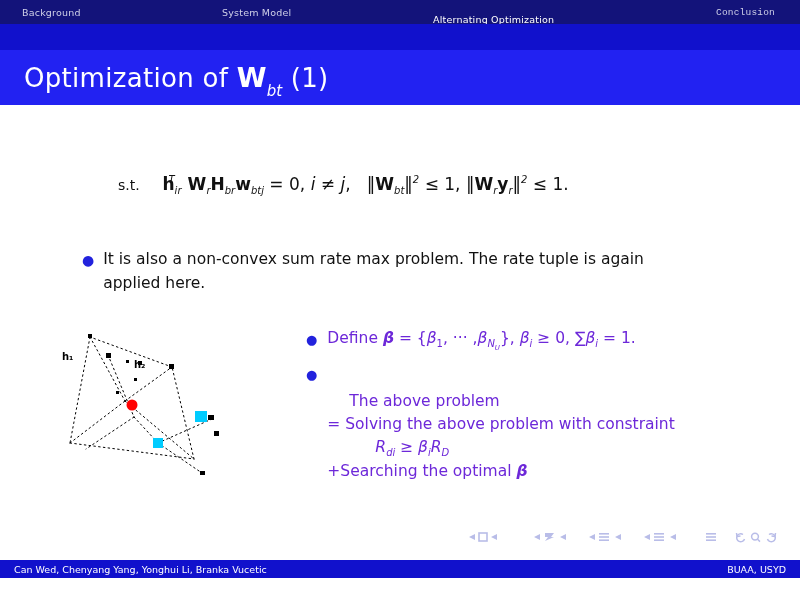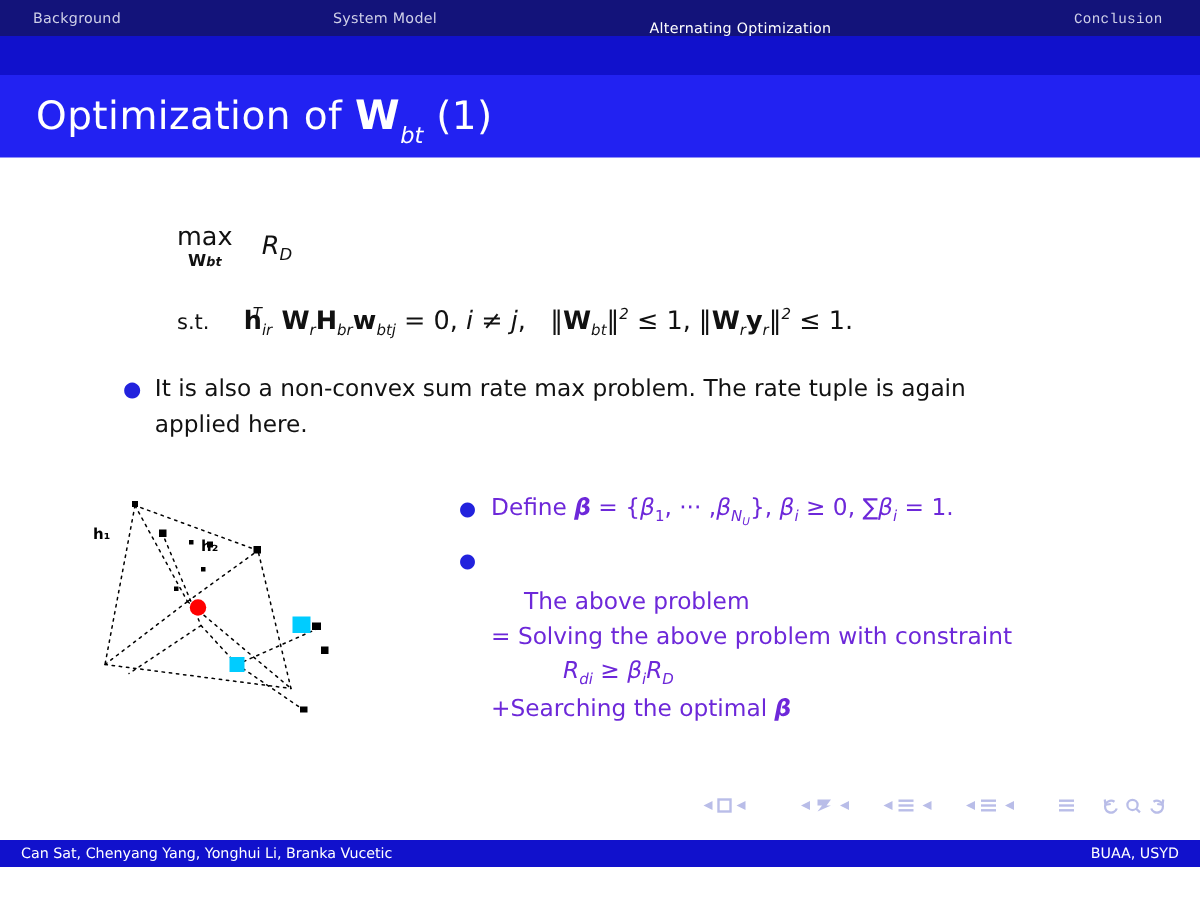--- a/index.html
+++ b/index.html
@@ -154,27 +154,20 @@
   <div class="navstrip"></div>
   <div class="titleband"></div>
 
   <div class="slide-title">
     <span>Optimization of </span><span class="bfW">W</span><span class="subidx">bt</span><span> (1)</span>
   </div>
 
   <div class="body">
 
     <div class="mathblock">
-      <div class="maxrow">
-        <span class="maxstack">
-          <span class="top">max</span>
-          <span class="bot"><span>W</span><i>bt</i></span>
-        </span>
-        <span class="rd"><span>R</span><sub>D</sub></span>
-      </div>
 
       <div class="strow">
         <span class="st">s.t.</span>
         <span style="display:inline-block;width:12px"></span>
         <span><span class="vec">h</span><span class="sub">ir</span><span class="sup" style="position:relative;left:-13px;">T</span><span class="vec">W</span><span class="sub">r</span><span class="vec">H</span><span class="sub">br</span><span class="vec">w</span><span class="sub">btj</span> = 0, <span class="it">i</span> ≠ <span class="it">j</span>,
           &nbsp; ‖<span class="vec">W</span><span class="sub">bt</span>‖<span class="sup">2</span> ≤ 1,
           ‖<span class="vec">W</span><span class="sub">r</span><span class="vec">y</span><span class="sub">r</span>‖<span class="sup">2</span> ≤ 1.</span>
       </div>
     </div>
 
@@ -300,18 +293,18 @@
         <path d="M2.5 3 L3 6.5 L6.5 6" stroke-linejoin="round"></path>
         <circle cx="21" cy="6.6" r="3.4"></circle>
         <path d="M23.5 9.2 L26 11.6"></path>
         <path d="M35 4.5 A4 4 0 1 1 33.5 9"></path>
         <path d="M41.5 3 L41 6.5 L37.5 6" stroke-linejoin="round"></path>
       </svg>
     </span>
   </div>
 
   <div class="footer1">
-    <span>Can Sat, Chenyang Yang, Yonghui Li, Branka Vucetic</span>
+    <span>Can Wed, Chenyang Yang, Yonghui Li, Branka Vucetic</span>
     <span>BUAA, USYD</span>
   </div>
   <div class="gapline"></div>
 
 </div>
 
 </body></html>

